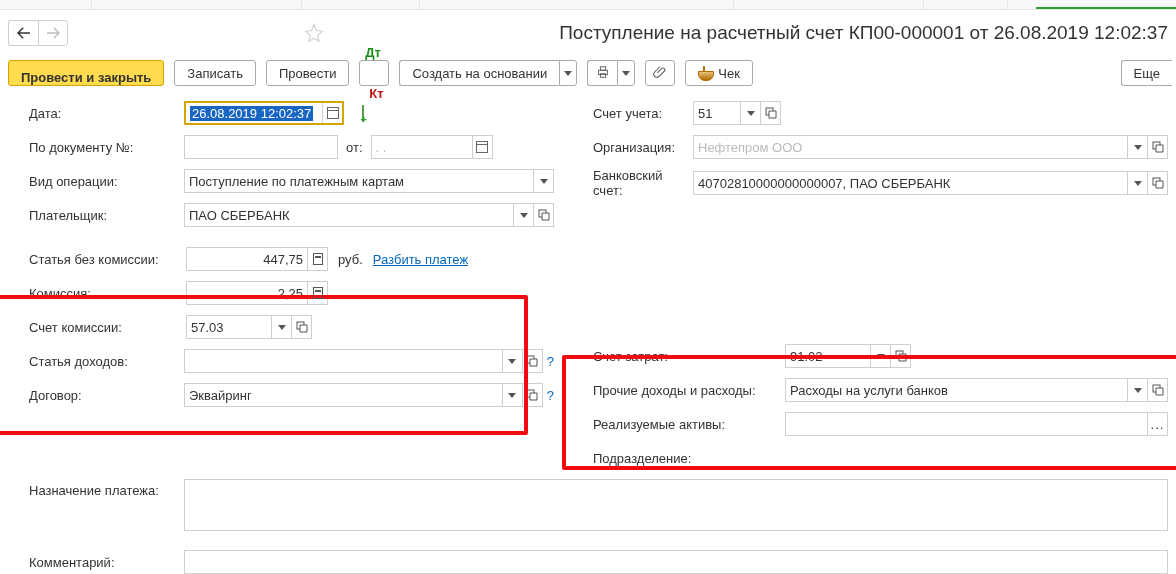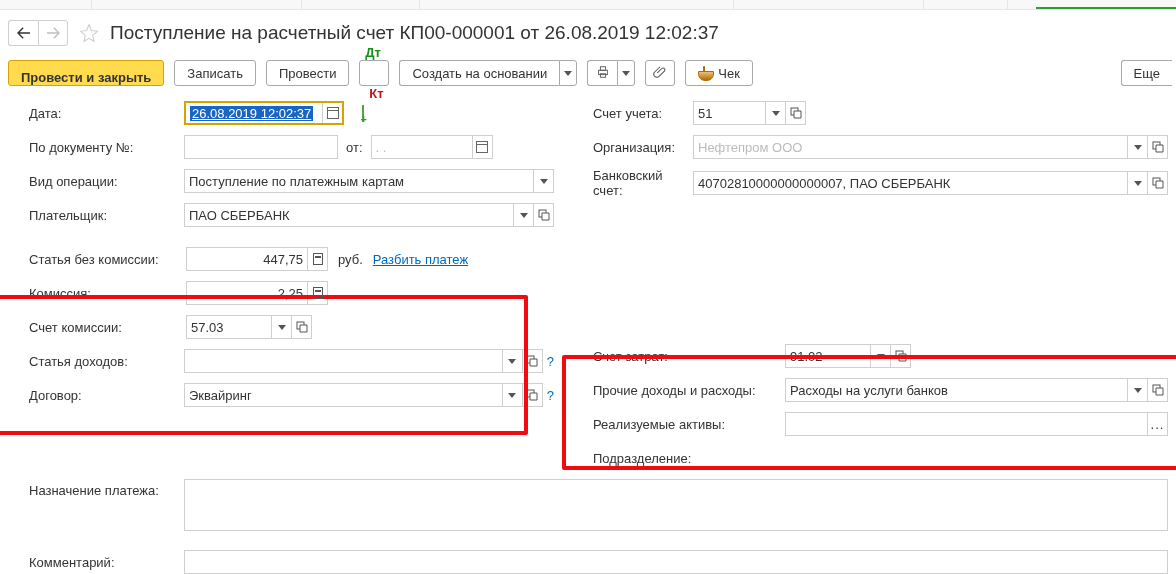--- a/index.html
+++ b/index.html
@@ -13,21 +13,21 @@
     --muted:#a6a6a6;
     --field-bg:#fff;
     --page-bg:#fff;
   }
   *{box-sizing:border-box;font-family:Arial,Helvetica,sans-serif;font-size:13px;color:var(--text);}
   body{margin:0;background:var(--page-bg);width:1176px;height:574px;overflow:hidden;}
   .top-strip{height:10px;border-bottom:1px solid #e6e6e6;background:#f8f8f8;}
   .strip-cells{display:flex;height:9px;}
   .strip-cells div{border-right:1px solid #e6e6e6;height:100%;}
   .green-accent{position:absolute;right:0;top:7px;width:140px;height:2px;background:#2aa12a;}
-  .title-row{position:relative;display:flex;align-items:center;gap:10px;padding:10px 8px 12px 8px;}
+  .title-row{position:relative;display:flex;align-items:center;gap:10px;padding:10px 8px 12px 8px;justify-content:space-between;}
   .nav-group{display:flex;}
   .nav-btn{width:30px;height:26px;border:1px solid var(--border);background:#fff;display:flex;align-items:center;justify-content:center;cursor:pointer;}
   .nav-btn:first-child{border-right:none;border-radius:3px 0 0 3px;}
   .nav-btn:last-child{border-radius:0 3px 3px 0;}
   .nav-btn svg{width:14px;height:12px;}
   .star{width:22px;height:22px;display:flex;align-items:center;justify-content:center;cursor:pointer;}
   .star svg{width:20px;height:20px;}
   .page-title{font-size:19px;font-weight:400;}
   .toolbar{display:flex;align-items:center;gap:10px;padding:2px 8px 14px 8px;}
   .btn{height:26px;padding:0 12px;border:1px solid var(--border-dark);background:#fff;border-radius:3px;display:flex;align-items:center;justify-content:center;cursor:pointer;gap:6px;}
@@ -47,21 +47,21 @@
   .input{height:24px;border:1px solid var(--border);background:var(--field-bg);display:flex;align-items:center;}
   .input .cell{padding:0 4px;flex:1;height:100%;display:flex;align-items:center;}
   .input .cell input{border:none;outline:none;width:100%;height:100%;padding:0;background:transparent;}
   .input .icon{width:20px;height:100%;border-left:1px solid var(--border);display:flex;align-items:center;justify-content:center;cursor:pointer;flex-shrink:0;}
   .dropdown-caret{width:0;height:0;border-left:4px solid transparent;border-right:4px solid transparent;border-top:5px solid #555;}
   .calc-icon{width:10px;height:12px;border:1px solid #555;position:relative;}
   .calc-icon::after{content:"";position:absolute;top:2px;left:1px;right:1px;height:2px;background:#555;}
   .cal-icon{width:12px;height:12px;border:1px solid #666;position:relative;}
   .cal-icon::before{content:"";position:absolute;top:2px;left:0;right:0;height:1px;background:#666;}
   .open-icon svg{width:12px;height:12px;}
-  .sel{background:#1865c3;color:#fff;padding:0 2px;text-decoration:underline;}
+  .sel{background:#1865c3;color:#fff;padding:0 2px;}
   .unit{margin:0 10px;}
   .link{color:var(--link);text-decoration:underline;cursor:pointer;}
   .q-mark{color:var(--link);margin-left:4px;}
   .date-highlight{border:2px solid var(--yellow-border);}
   .red-box{position:absolute;border:4px solid var(--red);pointer-events:none;border-radius:2px;}
   .red-left{left:-14px;top:195px;width:534px;height:140px;}
   .red-right{left:-10px;top:255px;width:618px;height:115px;}
   textarea.ta{width:100%;height:52px;border:1px solid var(--border);resize:none;padding:4px;font-family:inherit;}
   .faded{color:#bbb;}
   .clip-icon svg{width:14px;height:14px;}
@@ -317,21 +317,21 @@
       </div>
 
       <div style="height:14px"></div>
     </div>
 
     <div class="col-right">
       <div class="red-box red-right"></div>
 
       <div class="row">
         <div class="lbl" style="width:100px">Счет учета:</div>
-        <div class="input" style="width:113px">
+        <div class="input" style="width:88px">
           <div class="cell">
               <span>51</span>
             </div>
           <div class="icon">
               <span class="dropdown-caret"></span>
             </div>
           <div class="icon open-icon">
               <svg viewBox="0 0 12 12">
                 <rect x="1" y="1" width="7" height="7" fill="none" stroke="#555"></rect>
                 <path d="M4 4h7v7H4z" fill="#fff" stroke="#555"></path>

